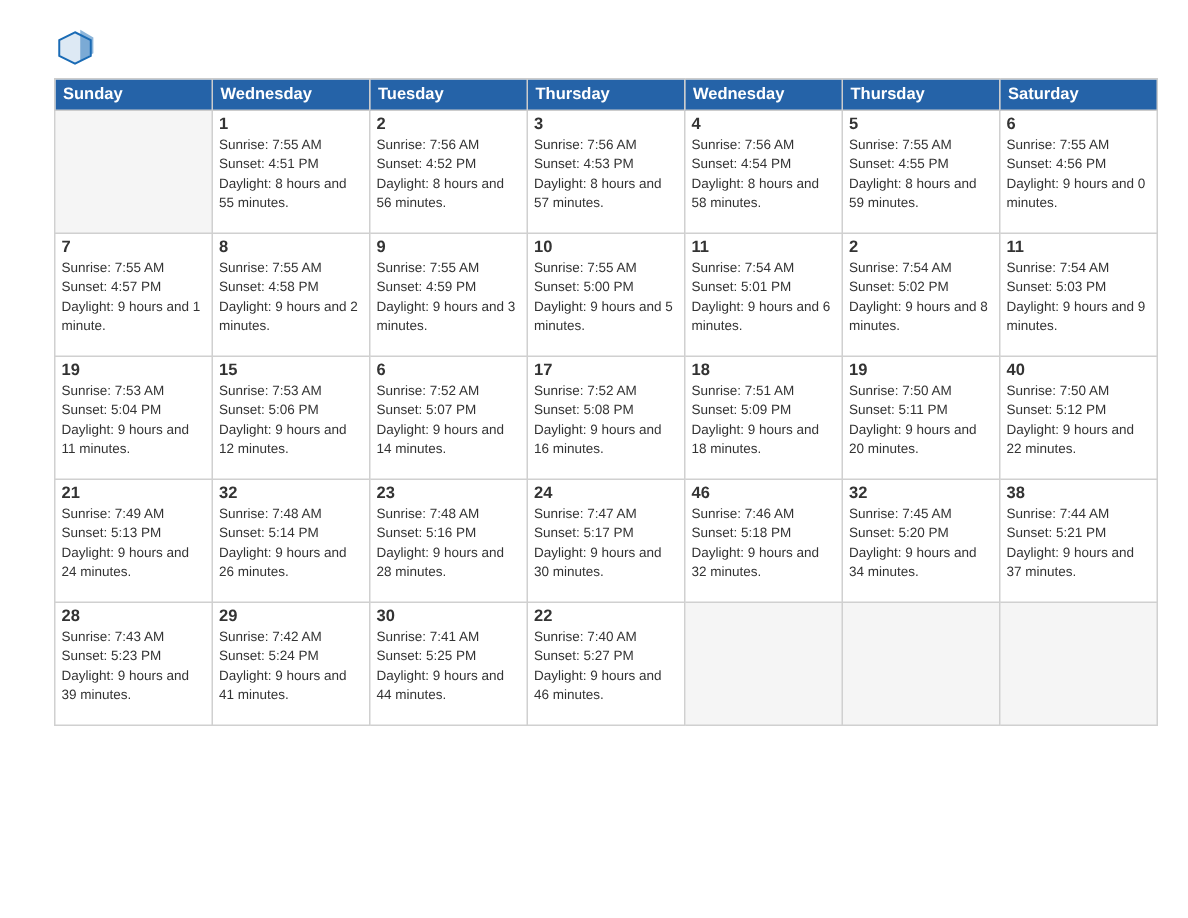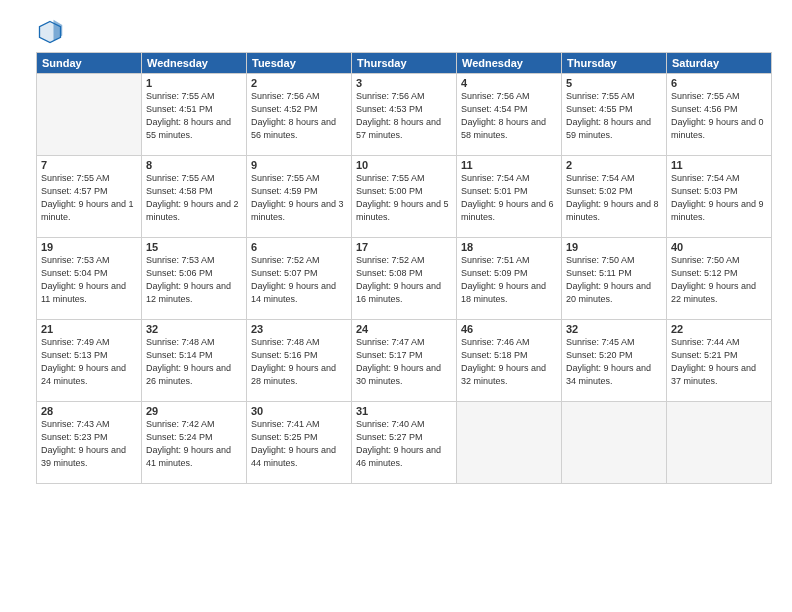--- a/index.html
+++ b/index.html
@@ -238,39 +238,39 @@
           </td>
           <td>
             <span class="day-number">46</span>
             <div class="cell-info">Sunrise: 7:46 AM<br>Sunset: 5:18 PM<br>Daylight: 9 hours and 32 minutes.</div>
           </td>
           <td>
             <span class="day-number">32</span>
             <div class="cell-info">Sunrise: 7:45 AM<br>Sunset: 5:20 PM<br>Daylight: 9 hours and 34 minutes.</div>
           </td>
           <td>
-            <span class="day-number">22</span>
+            <span class="day-number">38</span>
             <div class="cell-info">Sunrise: 7:44 AM<br>Sunset: 5:21 PM<br>Daylight: 9 hours and 37 minutes.</div>
           </td>
         </tr>
         <tr>
           <td>
             <span class="day-number">28</span>
             <div class="cell-info">Sunrise: 7:43 AM<br>Sunset: 5:23 PM<br>Daylight: 9 hours and 39 minutes.</div>
           </td>
           <td>
             <span class="day-number">29</span>
             <div class="cell-info">Sunrise: 7:42 AM<br>Sunset: 5:24 PM<br>Daylight: 9 hours and 41 minutes.</div>
           </td>
           <td>
             <span class="day-number">30</span>
             <div class="cell-info">Sunrise: 7:41 AM<br>Sunset: 5:25 PM<br>Daylight: 9 hours and 44 minutes.</div>
           </td>
           <td>
-            <span class="day-number">31</span>
+            <span class="day-number">22</span>
             <div class="cell-info">Sunrise: 7:40 AM<br>Sunset: 5:27 PM<br>Daylight: 9 hours and 46 minutes.</div>
           </td>
           <td class="empty"></td>
           <td class="empty"></td>
           <td class="empty"></td>
         </tr>
       </tbody>
   </table>
 </div>
 

